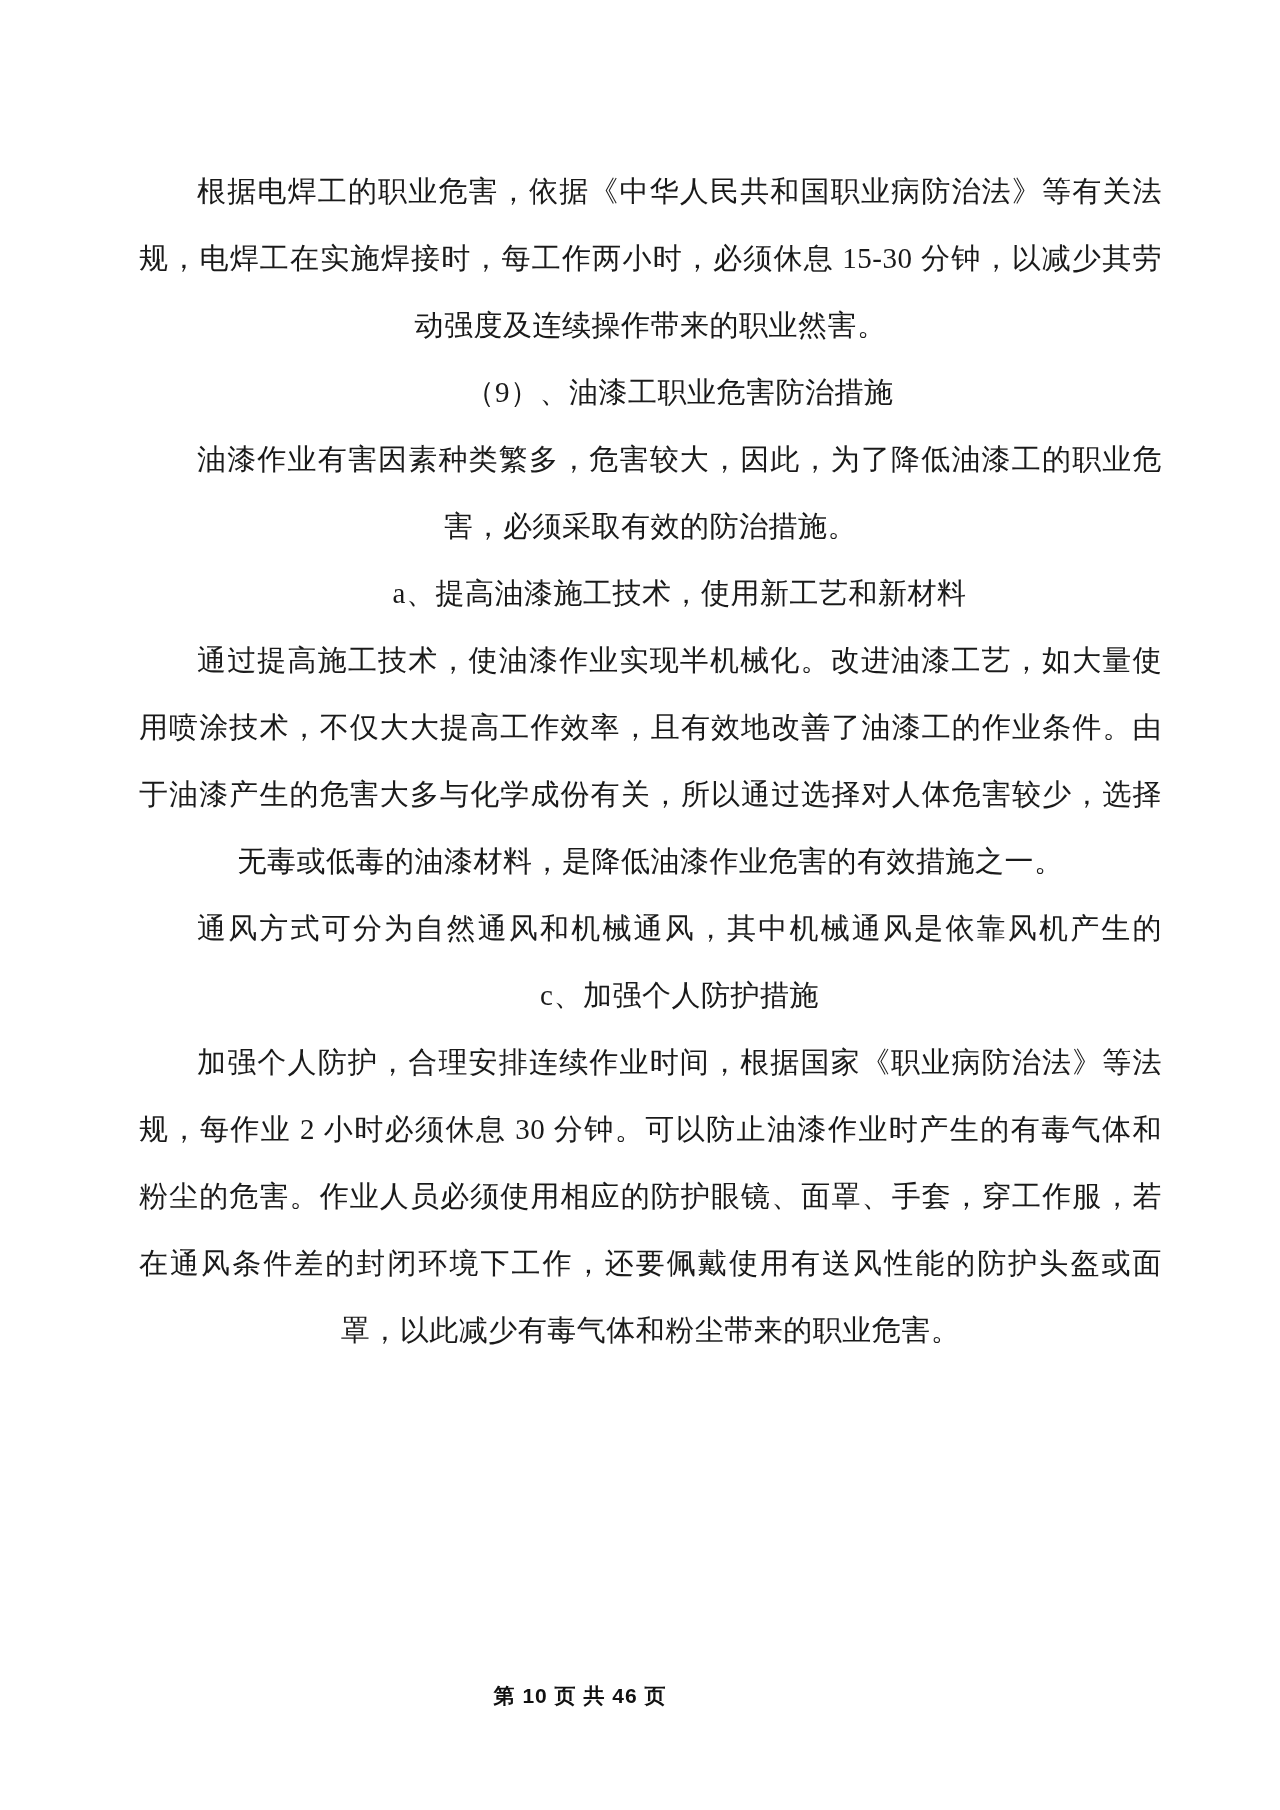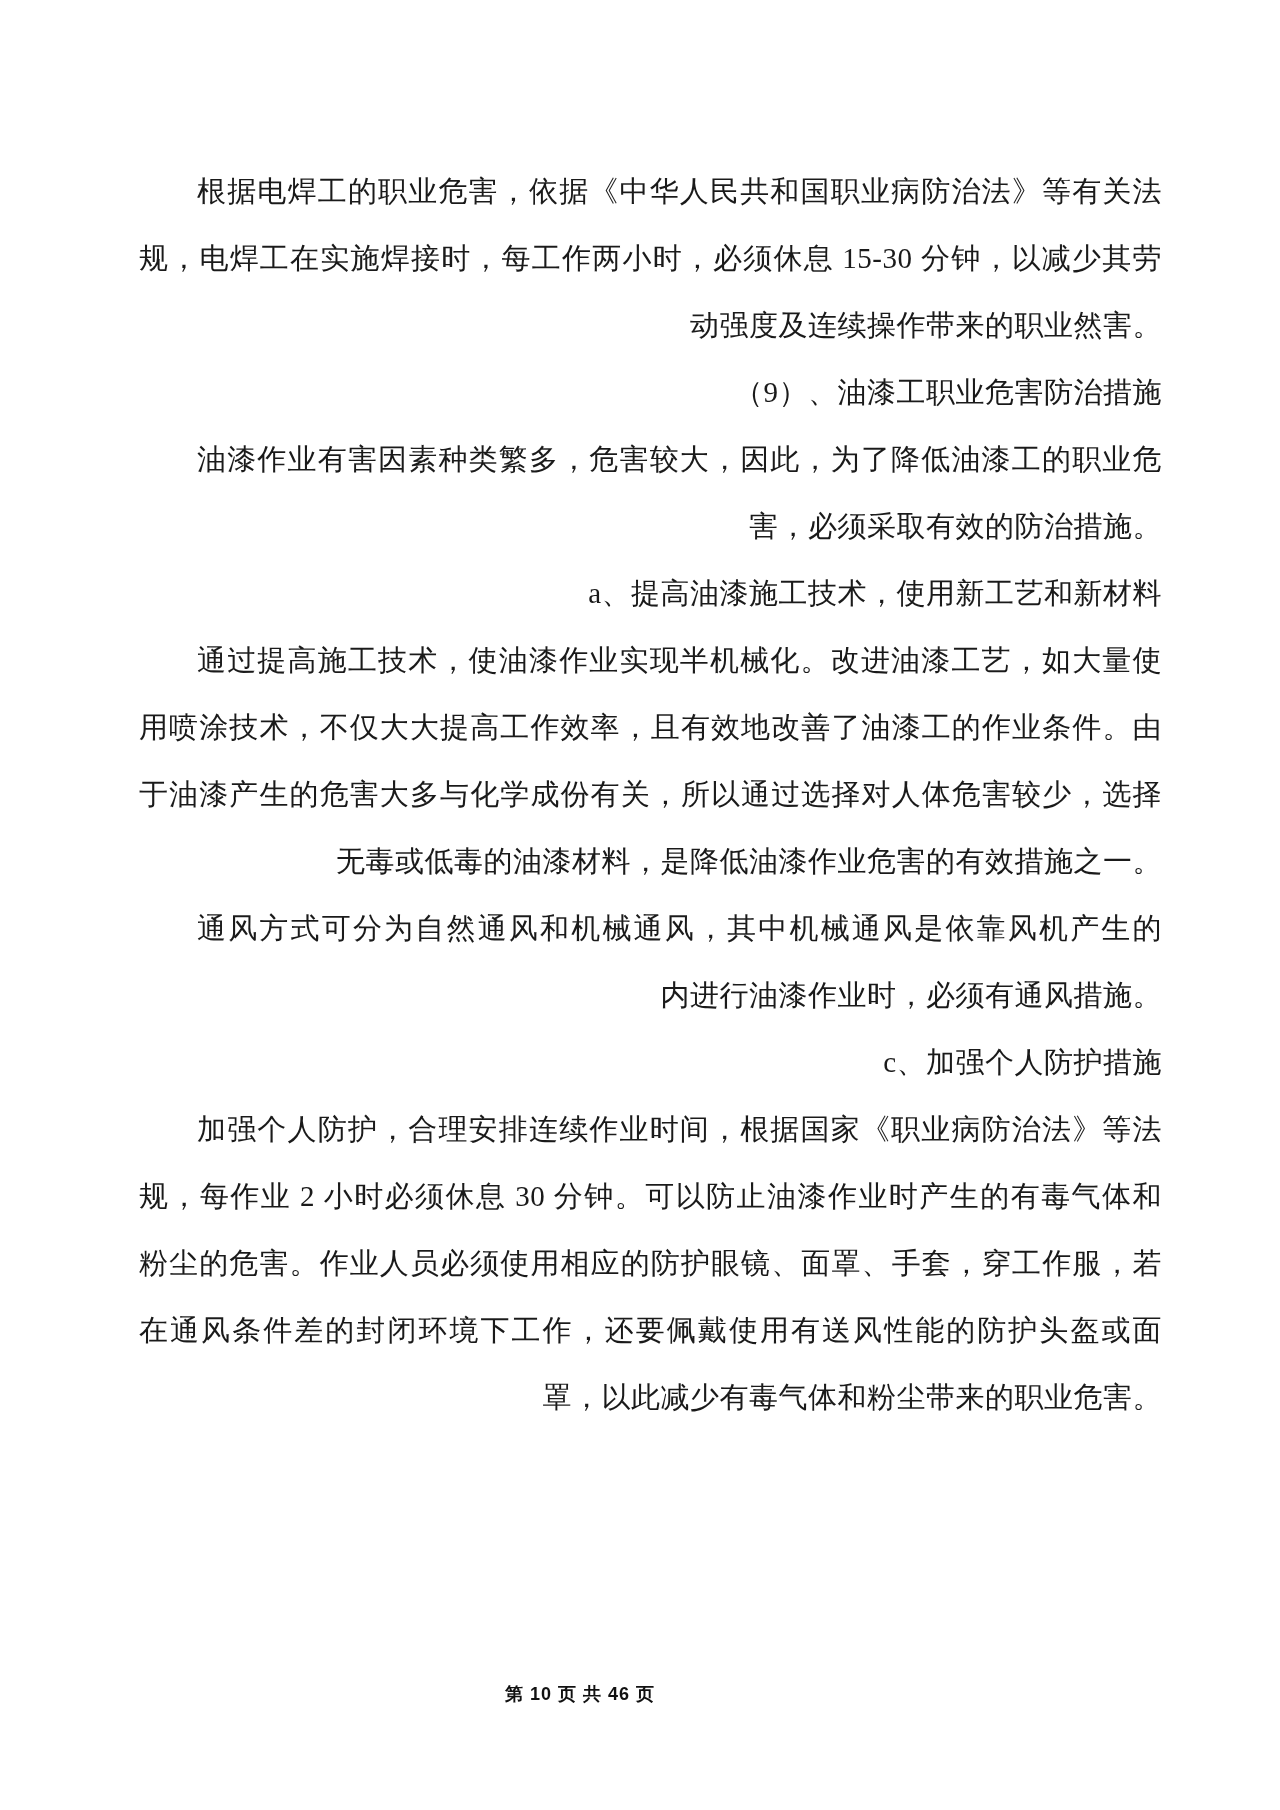--- a/index.html
+++ b/index.html
@@ -20,41 +20,41 @@
     position: absolute;
     left: 139px;
     top: 158px;
     width: 1023px;
   }
   .line {
     height: 67px;
     line-height: 67px;
     font-size: 29px;
     letter-spacing: 0.5px;
-    text-align: right;
+    text-align: center;
     white-space: nowrap;
   }
   .line.indent {
     text-indent: 2em;
   }
   .line.justify {
     white-space: normal;
     text-align: justify;
     text-align-last: justify;
     text-justify: inter-character;
   }
   .footer {
     position: absolute;
     top: 1682px;
     left: 0;
     width: 1160px;
     text-align: center;
     font-family: "Liberation Sans", "DejaVu Sans", sans-serif;
     font-weight: 700;
-    font-size: 18px;
+    font-size: 21px;
     letter-spacing: 1px;
     color: #111111;
   }
 </style>
 </head>
 <body>
 
 <div class="page">
 
   <div class="text-block">
@@ -63,21 +63,20 @@
     <div class="line">动强度及连续操作带来的职业然害。</div>
     <div class="line indent">（9）、油漆工职业危害防治措施</div>
     <div class="line indent justify">油漆作业有害因素种类繁多，危害较大，因此，为了降低油漆工的职业危</div>
     <div class="line">害，必须采取有效的防治措施。</div>
     <div class="line indent">a、提高油漆施工技术，使用新工艺和新材料</div>
     <div class="line indent justify">通过提高施工技术，使油漆作业实现半机械化。改进油漆工艺，如大量使</div>
     <div class="line justify">用喷涂技术，不仅大大提高工作效率，且有效地改善了油漆工的作业条件。由</div>
     <div class="line justify">于油漆产生的危害大多与化学成份有关，所以通过选择对人体危害较少，选择</div>
     <div class="line">无毒或低毒的油漆材料，是降低油漆作业危害的有效措施之一。</div>
     <div class="line indent justify">通风方式可分为自然通风和机械通风，其中机械通风是依靠风机产生的</div>
-    <div class="line">内进行油漆作业时，必须有通风措施。</div>
     <div class="line indent">c、加强个人防护措施</div>
     <div class="line indent justify">加强个人防护，合理安排连续作业时间，根据国家《职业病防治法》等法</div>
     <div class="line justify">规，每作业 2 小时必须休息 30 分钟。可以防止油漆作业时产生的有毒气体和</div>
     <div class="line justify">粉尘的危害。作业人员必须使用相应的防护眼镜、面罩、手套，穿工作服，若</div>
     <div class="line justify">在通风条件差的封闭环境下工作，还要佩戴使用有送风性能的防护头盔或面</div>
     <div class="line">罩，以此减少有毒气体和粉尘带来的职业危害。</div>
   </div>
 
   <div class="footer">
     <span>第 10 页 共 46 页</span>

